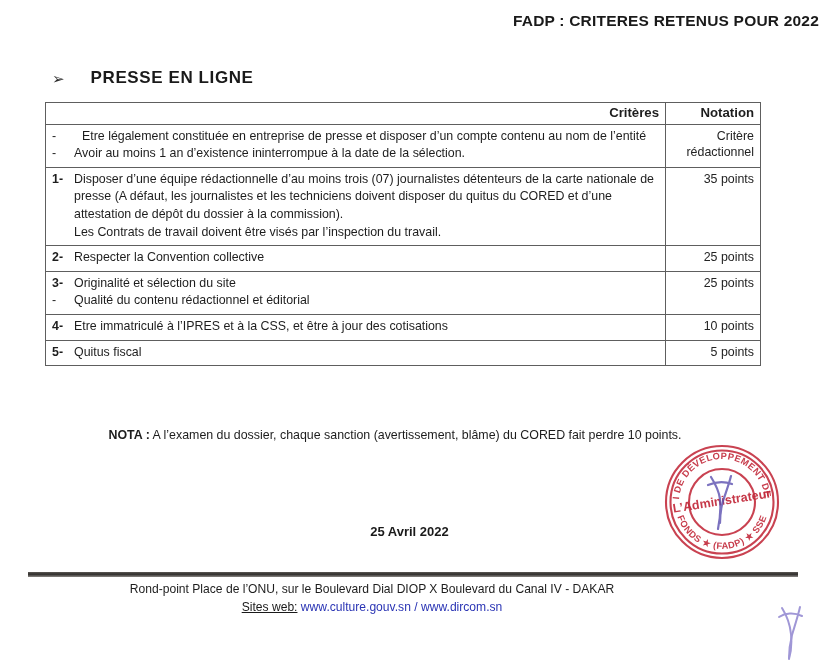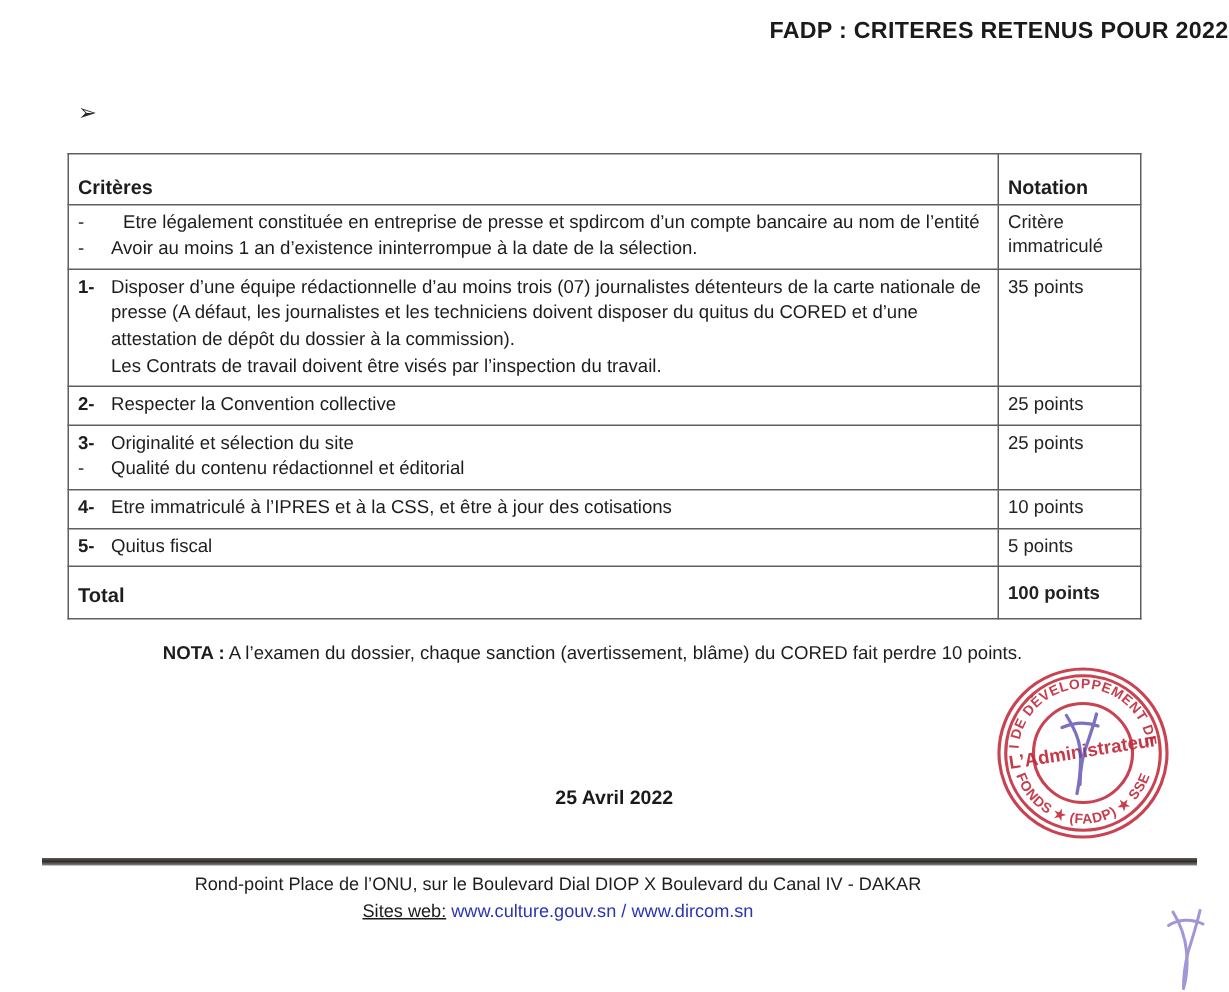--- a/index.html
+++ b/index.html
@@ -65,30 +65,30 @@
   }
   .criteria-table td, .criteria-table th {
     border: 1px solid #5e5e5e;
     vertical-align: top;
     padding: 3px 6px 4px 6px;
   }
   .col-criteria { width: 620px; }
   .col-notation { width: 95px; }
 
   .criteria-table thead th {
-    text-align: left;
+    text-align: right;
     font-weight: bold;
     font-size: 13.2px;
-    padding-top: 14px;
+    padding-top: 2px;
     padding-bottom: 2px;
     line-height: 1.25;
   }
 
   .cell-notation {
-    text-align: left;
+    text-align: right;
     vertical-align: middle;
     font-size: 12.4px;
     line-height: 1.32;
     color: #232323;
   }
   .cell-notation.bold { font-weight: bold; }
 
   .cell-criteria {
     line-height: 1.42;
   }
@@ -192,49 +192,50 @@
   .link-blue { color: #2a34b4; }
   .sep { color: #1a1a1a; }
 </style>
 </head>
 <body>
 
 <div class="doc-title">FADP : CRITERES RETENUS POUR 2022</div>
 
 <div class="section-heading">
   <span class="section-arrow">➢</span>
+  <span class="section-label">PRESSE EN LIGNE</span>
 </div>
 
 <table class="criteria-table">
   <colgroup>
     <col class="col-criteria">
     <col class="col-notation">
   </colgroup>
   <thead>
     <tr>
       <th>Critères</th>
       <th>Notation</th>
     </tr>
   </thead>
   <tbody>
 
     <tr>
       <td class="cell-criteria">
         <div class="c-line">
           <span class="c-marker dash">-</span>
-          <span class="c-text indent-extra">Etre légalement constituée en entreprise de presse et spdircom d’un compte bancaire au nom de l’entité</span>
+          <span class="c-text indent-extra">Etre légalement constituée en entreprise de presse et disposer d’un compte contenu au nom de l’entité</span>
         </div>
         <div class="c-line">
           <span class="c-marker dash">-</span>
           <span class="c-text">Avoir au moins 1 an d’existence ininterrompue à la date de la sélection.</span>
         </div>
       </td>
       <td class="cell-notation">
         <div>Critère</div>
-        <div>immatriculé</div>
+        <div>rédactionnel</div>
       </td>
     </tr>
 
     <tr>
       <td class="cell-criteria">
         <div class="c-line">
           <span class="c-marker num">1-</span>
           <span class="c-text">Disposer d’une équipe rédactionnelle d’au moins trois (07) journalistes détenteurs de la carte nationale de presse (A défaut, les journalistes et les techniciens doivent disposer du quitus du CORED et d’une attestation de dépôt du dossier à la commission).</span>
         </div>
         <div class="c-line">
@@ -281,24 +282,20 @@
     <tr>
       <td class="cell-criteria pad-top-md pad-btm-md">
         <div class="c-line">
           <span class="c-marker num">5-</span>
           <span class="c-text">Quitus fiscal</span>
         </div>
       </td>
       <td class="cell-notation">5 points</td>
     </tr>
 
-    <tr class="row-total">
-      <td class="cell-criteria total-label">Total</td>
-      <td class="cell-notation bold">100 points</td>
-    </tr>
   </tbody>
 </table>
 
 <div class="nota">
   <b>NOTA :</b><span> A l’examen du dossier, chaque sanction (avertissement, blâme) du CORED fait perdre 10 points.</span>
 </div>
 
 <div class="doc-date">25 Avril 2022</div>
 
 <div class="stamp">

